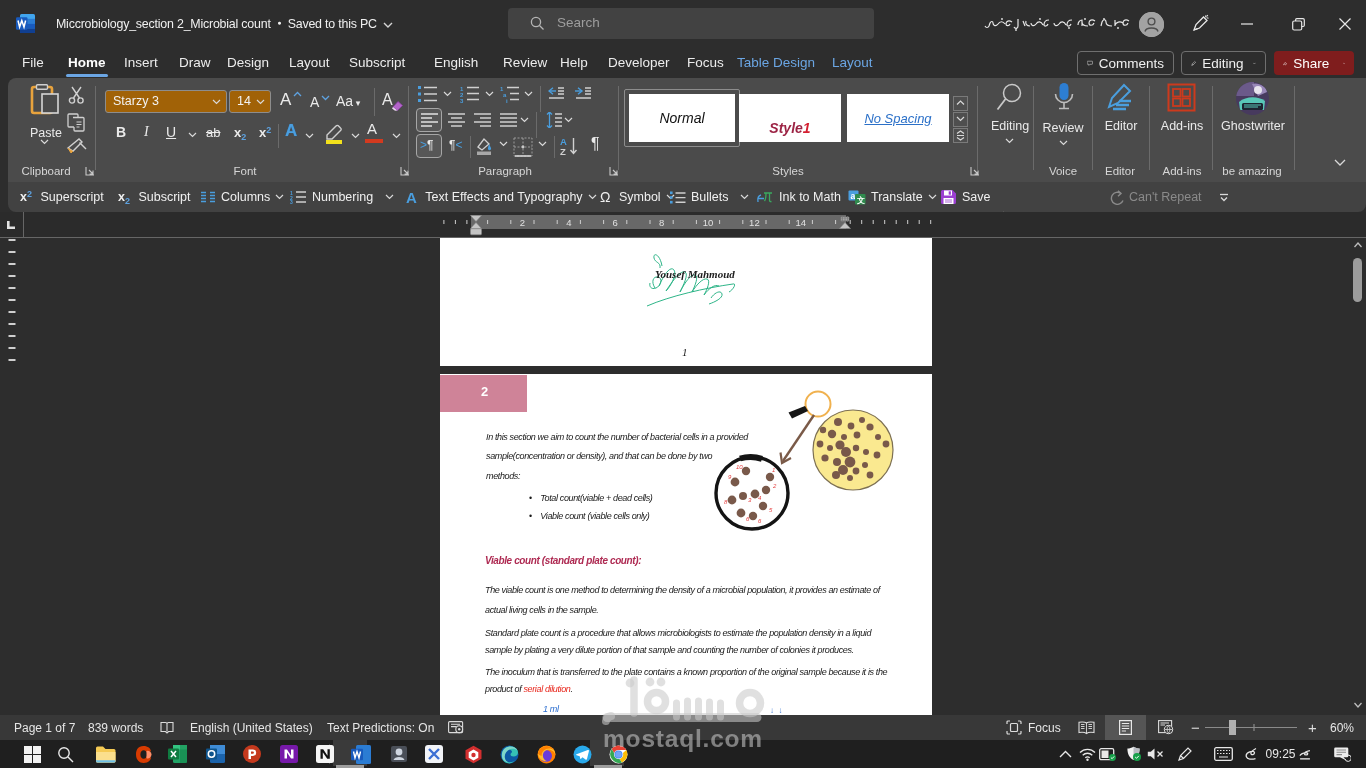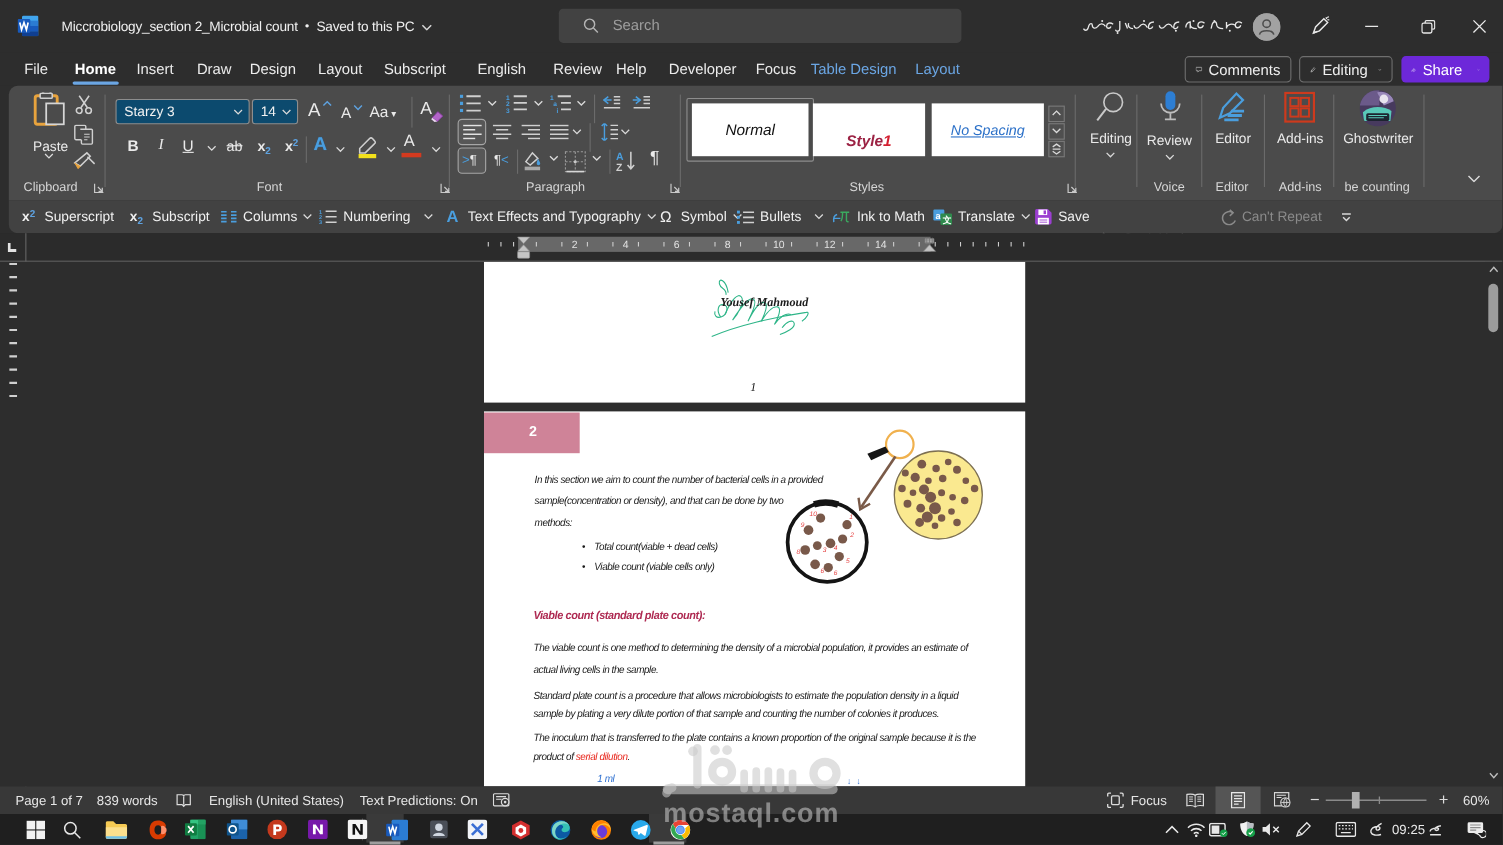--- a/index.html
+++ b/index.html
@@ -23,29 +23,29 @@
 #btnmax { left:1283px; width:30px; }
 #btnclose { left:1330px; width:30px; }
 
 
 #tabrow { position:absolute; left:0; top:48px; width:1366px; height:30px; background:#2d2d2d; }
 .tab { position:absolute; top:0; height:30px; line-height:29px; color:#ececec; font-size:13.5px; }
 .tab.ctx { color:#6ba6e4; }
 .tab.sel { color:#fff; font-weight:bold; }
 .tab.sel::after { content:""; position:absolute; left:-2px; right:-2px; bottom:1px; height:3px; border-radius:2px; background:#6ba6e4; }
 .tbtn { position:absolute; top:3px; height:24px; border:1px solid #6f6f6f; border-radius:4px; color:#f0f0f0; font-size:13.5px; display:flex; align-items:center; gap:6px; padding:0 9px; }
-#sharebtn { background:#6d28d9; border:none; color:#fff; }
+#sharebtn { background:#7f1d1d; border:none; color:#fff; }
 
 
 #ribbon { position:absolute; left:8px; top:78px; width:1358px; height:104px; background:#4b4b4b; border-radius:8px 0 0 0; }
 .vsep { position:absolute; top:8px; height:84px; width:1px; background:#6b6b6b; }
 .glabel { position:absolute; bottom:5px; color:#d6d6d6; font-size:11.5px; width:120px; text-align:center; }
 .launcher { position:absolute; bottom:6px; width:10px; height:10px; }
 .ricon { position:absolute; }
-.combo { position:absolute; top:12px; height:23px; background:#0c4a6e; border:1px solid #8d8d8d; border-radius:3px; color:#f2f2f2; font-size:12.5px; }
+.combo { position:absolute; top:12px; height:23px; background:#a16207; border:1px solid #8d8d8d; border-radius:3px; color:#f2f2f2; font-size:12.5px; }
 .combo .cv { position:absolute; right:5px; top:8px; }
 .ribtxt { position:absolute; color:#eaeaea; font-size:12.5px; }
 
 
 #qat { position:absolute; left:8px; top:182px; width:1358px; height:30px; background:#424242; border-radius:0 0 8px 8px; }
 .qitem { position:absolute; top:0; height:30px; display:flex; align-items:center; gap:5px; color:#f0f0f0; font-size:12.5px; white-space:nowrap; }
 .qitem.dis { color:#8a8a8a; }
 
 
 #rulerrow { position:absolute; left:0; top:212px; width:1366px; height:26px; background:#2b2b2b; }
@@ -450,21 +450,21 @@
           <rect width="33" height="33" fill="#473a5e"></rect>
           <path d="M0 0 H18 V14 H0 Z" fill="#6b5a8a"></path>
           <path d="M16 2 C22 0 30 4 31 10 L22 14 Z" fill="#9887b8"></path>
           <path d="M3 20 C10 14 22 14 29 19 L28 28 H4 Z" fill="#59c8b8"></path>
           <rect x="6" y="21" width="21" height="7" rx="1.5" fill="#1d2430"></rect>
           <path d="M8 23 H25 M8 25 H22" stroke="#59c8b8" stroke-width="1"></path>
           <circle cx="22" cy="8" r="4" fill="#e8e4ee"></circle>
         </g>
       </svg>
   <div class="ribtxt" style="left:1210px;top:41px;width:70px;text-align:center;">Ghostwriter</div>
-  <div class="glabel" style="left:1184px;">be counting</div>
+  <div class="glabel" style="left:1184px;">be amazing</div>
   <div class="vsep" style="left:1286px;"></div>
   <svg class="ricon" style="left:1326px;top:81px;" width="12" height="7" viewBox="0 0 12 7">
         <path d="M1 1 L6 6 L11 1" stroke="#d9d9d9" stroke-width="1.3" fill="none"></path>
       </svg>
 </div>
 
 <div id="qat">
   <div class="qitem" style="left:12px;"><b>x<span style="font-size:9px;color:#5ea2e0;position:relative;top:-4px;">2</span></b>&nbsp;Superscript</div>
   <div class="qitem" style="left:110px;"><b>x<span style="font-size:9px;color:#5ea2e0;position:relative;top:3px;">2</span></b>&nbsp;Subscript</div>
   <div class="qitem" style="left:192px;"><svg width="16" height="12" viewBox="0 0 16 12">

